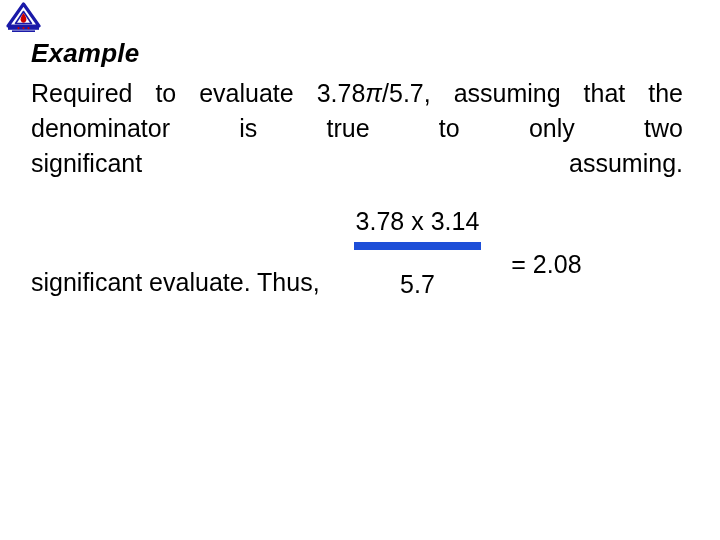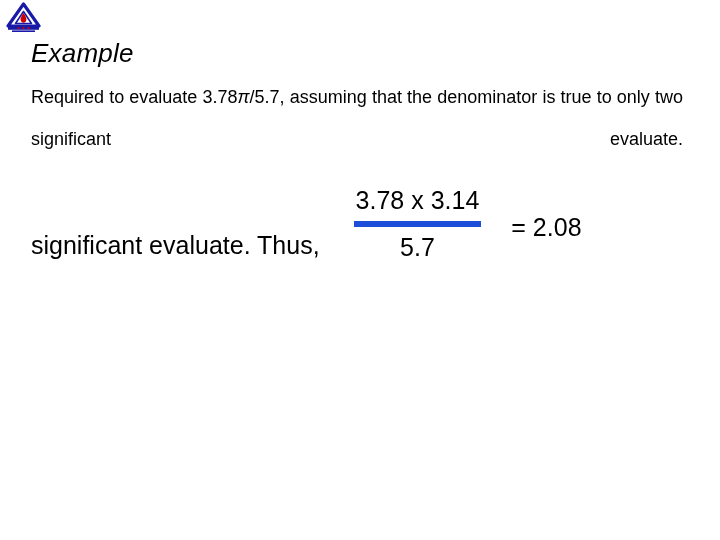--- a/index.html
+++ b/index.html
@@ -36,30 +36,30 @@
   
   #content {
     position: absolute;
     left: 31px;
     top: 36px;
     width: 652px;
   }
 
   .heading {
     font-style: italic;
-    font-weight: normal;
+    font-weight: bold;
     font-size: 26px;
     line-height: 34px;
     margin: 0 0 6px 0;
     letter-spacing: 0.2px;
   }
 
   .para {
-    font-size: 18px;
-    line-height: 42px;
+    font-size: 25px;
+    line-height: 35px;
     margin: 0;
     text-align: justify;
     text-justify: inter-word;
     -webkit-hyphens: none;
     hyphens: none;
   }
 
   
   .para.justify-all {
     text-align-last: justify;
@@ -91,27 +91,27 @@
   .frac {
     display: inline-block;
     vertical-align: -0.05em;
     text-align: center;
     margin: 0 6px 0 34px;
   }
 
   .frac .numer {
     display: block;
     padding: 0 2px 1px 2px;
-    border-bottom: 6px solid #1d4ed8;
+    border-bottom: 8px solid #1d4ed8;
     white-space: nowrap;
   }
 
   .frac .denom {
     display: block;
-    padding-top: 2px;
+    padding-top: 16px;
     white-space: nowrap;
   }
 
   .equals {
     display: inline-block;
     margin-left: 24px;
     vertical-align: 0.75em;
   }
 </style>
 </head>
@@ -132,21 +132,21 @@
       <circle cx="24.5" cy="26.1" r="1.1" fill="#cc0000"></circle>
     </svg>
   </div>
 
   <div id="content">
 
     <h1 class="heading">Example</h1>
 
     <p class="para justify-all"><span>Required  to  evaluate  3.78</span><span class="pi">π</span><span>/5.7,  assuming</span>
       <span>that  the  denominator  is  true  to  only  two</span>
-      <span class="lastline">significant evaluate.</span>
+      <span class="lastline">significant assuming.</span>
     </p>
 
     <div class="gap-1"></div>
 
 
     <div class="fraction-line"><span class="thus-lead">significant evaluate. Thus,</span><span class="frac"><span class="numer">3.78 x 3.14</span><span class="denom">5.7</span></span><span class="equals">= 2.08</span></div>
 
     <div class="gap-2"></div>
 
 

